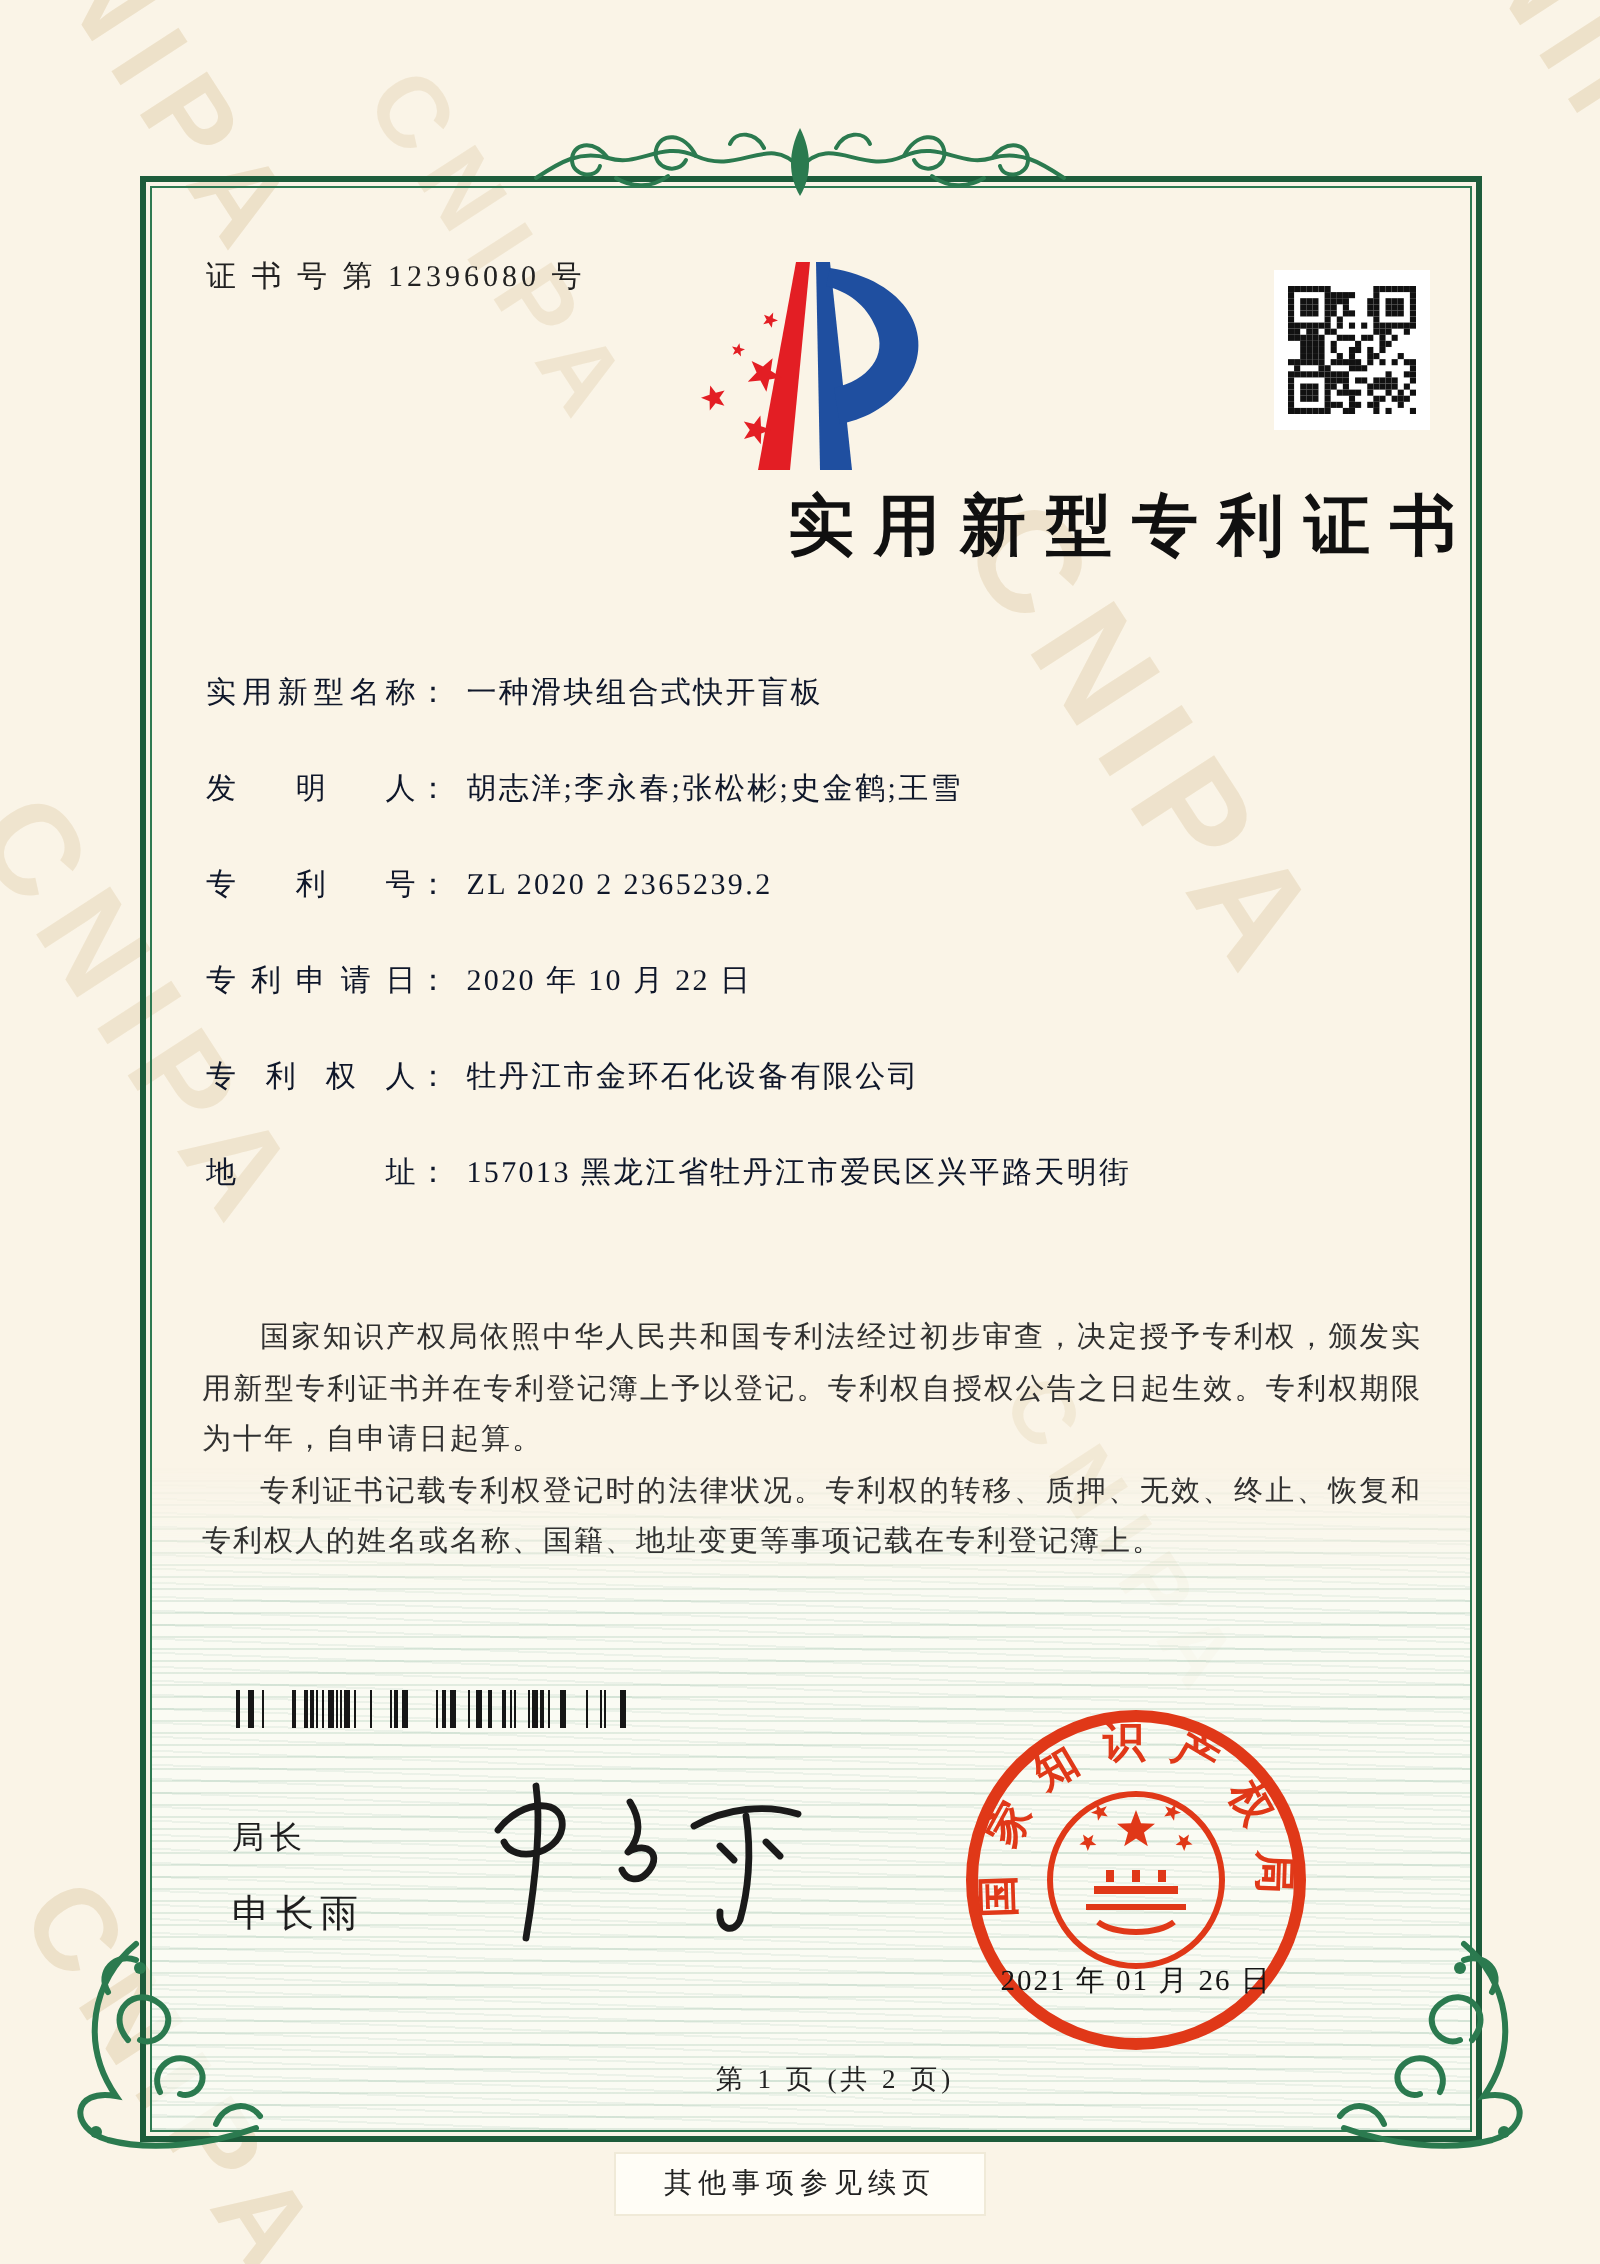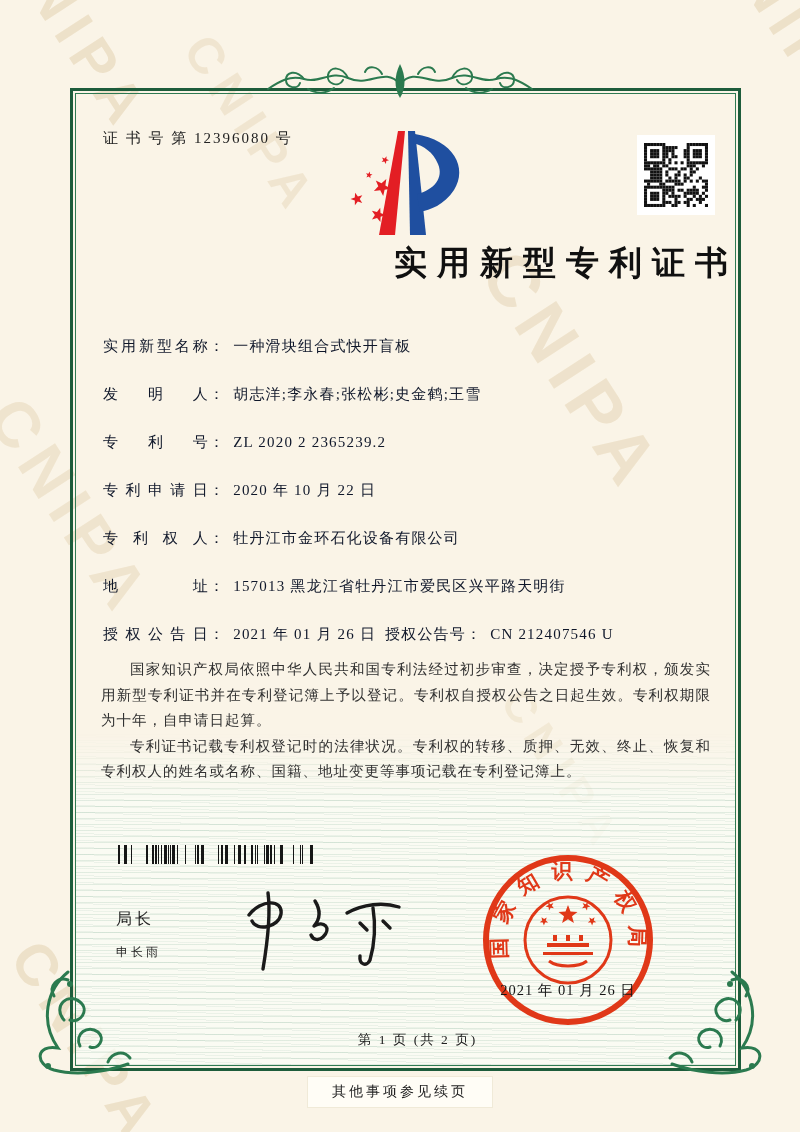--- a/index.html
+++ b/index.html
@@ -58,21 +58,21 @@
   .colon{display:inline-block;margin-right:8px;}
   .grant-no{position:absolute;left:282px;top:0;}
   .paras{
     position:absolute;left:28px;top:566px;width:610px;
     font-size:14.5px;line-height:25.5px;letter-spacing:1px;text-align:justify;color:#303030;
   }
   .paras p{margin:0;text-indent:2em;}
 
   .barcode{position:absolute;left:30px;top:754px;z-index:2;}
   .sig-role{position:absolute;left:43px;top:818px;font-size:16px;letter-spacing:3px;color:#1e1e1e;z-index:3;}
-  .sig-name{position:absolute;left:43px;top:853px;font-size:12px;letter-spacing:3px;color:#1e1e1e;z-index:3;}
+  .sig-name{position:absolute;left:43px;top:853px;font-size:19px;letter-spacing:3px;color:#1e1e1e;z-index:3;}
   .signature{position:absolute;left:150px;top:792px;z-index:3;}
   .seal{position:absolute;left:406px;top:760px;z-index:3;}
   .seal-date{
     position:absolute;left:406px;top:890px;width:178px;text-align:center;z-index:4;
     font-size:14.5px;letter-spacing:1px;color:#151515;
   }
   .page-num{position:absolute;left:0;right:0;top:940px;text-align:center;font-size:13.5px;letter-spacing:2px;color:#222;z-index:2;padding-left:24px;}
 
   .note-box{
     position:absolute;left:50%;transform:translateX(-50%);top:1076px;z-index:2;
@@ -381,26 +381,20 @@
     </div>
     <div class="row">
       <span class="lbl">专利申请日</span><span class="colon">：</span><span>2020 年 10 月 22 日</span>
     </div>
     <div class="row">
       <span class="lbl">专利权人</span><span class="colon">：</span><span>牡丹江市金环石化设备有限公司</span>
     </div>
     <div class="row">
       <span class="lbl">地址</span><span class="colon">：</span><span>157013 黑龙江省牡丹江市爱民区兴平路天明街</span>
     </div>
-    <div class="row">
-      <span class="lbl">授权公告日</span><span class="colon">：</span><span>2021 年 01 月 26 日</span>
-      <span class="grant-no">
-        <span>授权公告号</span><span class="colon">：</span><span>CN 212407546 U</span>
-      </span>
-    </div>
   </div>
 
   <div class="paras">
     <p>国家知识产权局依照中华人民共和国专利法经过初步审查，决定授予专利权，颁发实用新型专利证书并在专利登记簿上予以登记。专利权自授权公告之日起生效。专利权期限为十年，自申请日起算。</p>
     <p>专利证书记载专利权登记时的法律状况。专利权的转移、质押、无效、终止、恢复和专利权人的姓名或名称、国籍、地址变更等事项记载在专利登记簿上。</p>
   </div>
 
   <svg class="barcode" id="barcode" width="224" height="19" viewBox="0 0 224 19" fill="#161616">
       <rect x="15" y="0" width="2" height="19"></rect>
       <rect x="21" y="0" width="3" height="19"></rect>

